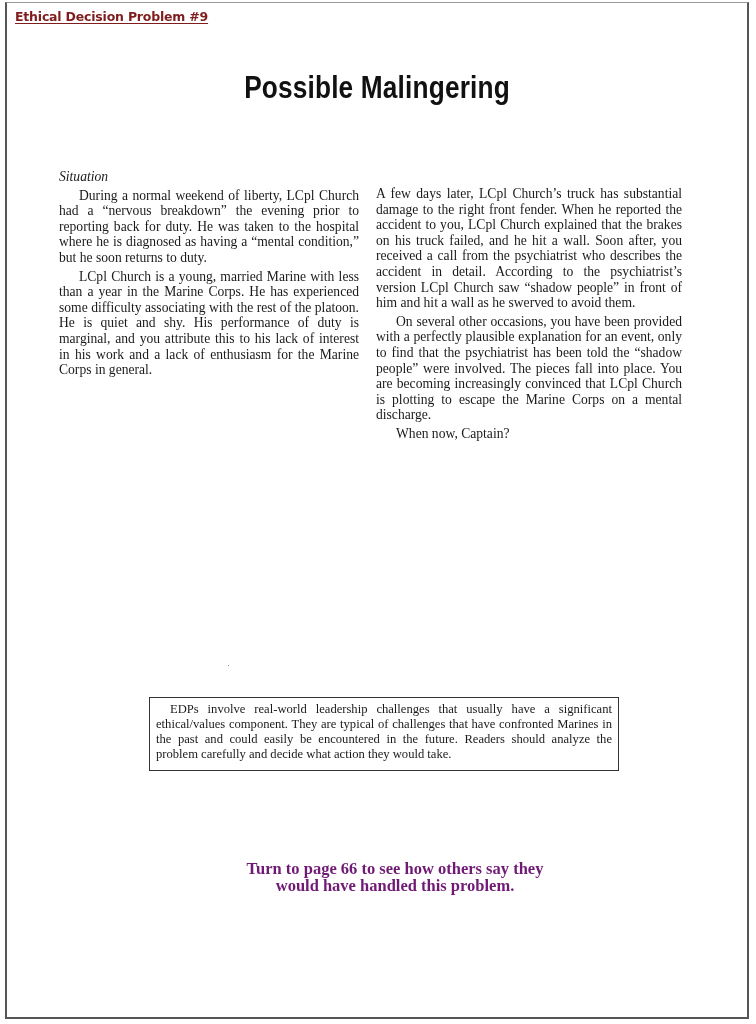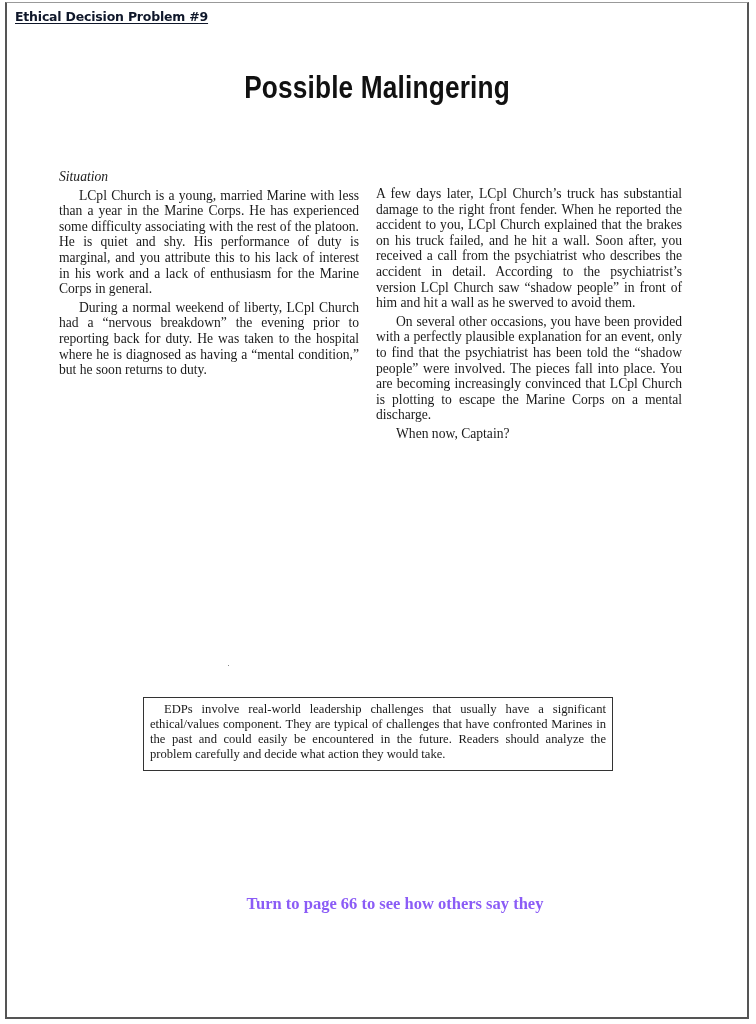--- a/index.html
+++ b/index.html
@@ -6,74 +6,75 @@
   body { width: 756px; height: 1024px; position: relative; overflow: hidden; }
   .page {
     position: absolute; left: 5px; top: 2px; width: 744px; height: 1017px;
     border-left: 2px solid #555; border-right: 2px solid #555;
     border-top: 1px solid #999; border-bottom: 2px solid #555;
     box-sizing: border-box; background: #fff;
   }
   .header-label {
     position: absolute; left: 8px; top: 6px;
     font-family: "DejaVu Sans", sans-serif; font-weight: bold; font-size: 12.5px;
-    color: #0f172a; text-decoration: underline; text-underline-offset: 2px;
+    color: #7f1d1d; text-decoration: underline; text-underline-offset: 2px;
     letter-spacing: -0.2px;
   }
   .title {
     position: absolute; left: 0; right: 0; top: 66px; text-align: center;
     font-family: "Liberation Sans", sans-serif; font-weight: bold; font-size: 32px;
     color: #111; transform: scaleX(0.82); letter-spacing: 0.2px;
   }
   .col {
     position: absolute; top: 166px;
     font-family: "Liberation Serif", serif; font-size: 13.6px; line-height: 15.6px;
     color: #1a1a1a; text-align: justify; hyphens: auto;
   }
   .col.left { left: 56px; width: 306px; }
   .col.right { left: 373px; width: 312px; top: 183px; }
   .col p { margin: 3px; text-indent: 20px; }
   .col p.noindent { text-indent: 0; }
   .section-label { font-style: italic; text-indent: 0 !important; margin: 0; }
   .closing { text-indent: 20px; }
   .edp-box {
-    position: absolute; left: 143px; top: 697px; width: 470px; height: 74px;
+    position: absolute; left: 149px; top: 697px; width: 470px; height: 74px;
     border: 1px solid #333; box-sizing: border-box; padding: 4px 6px 4px 6px;
     font-family: "Liberation Serif", serif; font-size: 12.6px; line-height: 15px;
     color: #1a1a1a; text-align: justify;
   }
   .edp-box p { margin: 0; text-indent: 14px; }
   .footer-note {
-    position: absolute; left: 0; right: 0; top: 895px; text-align: center;
+    position: absolute; left: 0; right: 0; top: 860px; text-align: center;
     font-family: "Liberation Serif", serif; font-weight: bold; font-size: 16.5px;
-    line-height: 17px; color: #8b5cf6; padding-left: 34px;
+    line-height: 17px; color: #701a75; padding-left: 34px;
   }
   .dot { position: absolute; left: 228px; top: 665px; width: 1px; height: 1px; background: #888; }
 </style>
 </head>
 <body>
 
 <div class="page">
   <div class="header-label">Ethical Decision Problem #9</div>
   <div class="title">Possible Malingering</div>
 </div>
 
 <div class="col left">
   <p class="section-label">Situation</p>
+  <p>During a normal weekend of liberty, LCpl Church had a “nervous breakdown” the evening prior to reporting back for duty. He was taken to the hospital where he is diagnosed as having a “mental condition,” but he soon returns to duty.</p>
   <p>LCpl Church is a young, married Marine with less than a year in the Marine Corps. He has experienced some difficulty associating with the rest of the platoon. He is quiet and shy. His performance of duty is marginal, and you attribute this to his lack of interest in his work and a lack of enthusiasm for the Marine Corps in general.</p>
-  <p>During a normal weekend of liberty, LCpl Church had a “nervous breakdown” the evening prior to reporting back for duty. He was taken to the hospital where he is diagnosed as having a “mental condition,” but he soon returns to duty.</p>
 </div>
 
 <div class="col right">
   <p class="noindent">A few days later, LCpl Church’s truck has substantial damage to the right front fender. When he reported the accident to you, LCpl Church explained that the brakes on his truck failed, and he hit a wall. Soon after, you received a call from the psychiatrist who describes the accident in detail. According to the psychiatrist’s version LCpl Church saw “shadow people” in front of him and hit a wall as he swerved to avoid them.</p>
   <p>On several other occasions, you have been provided with a perfectly plausible explanation for an event, only to find that the psychiatrist has been told the “shadow people” were involved. The pieces fall into place. You are becoming increasingly convinced that LCpl Church is plotting to escape the Marine Corps on a mental discharge.</p>
   <p class="closing">When now, Captain?</p>
 </div>
 
 <div class="dot"></div>
 
 <div class="edp-box">
   <p>EDPs involve real-world leadership challenges that usually have a significant ethical/values component. They are typical of challenges that have confronted Marines in the past and could easily be encountered in the future. Readers should analyze the problem carefully and decide what action they would take.</p>
 </div>
 
 <div class="footer-note">
   <div>Turn to page 66 to see how others say they</div>
+  <div>would have handled this problem.</div>
 </div>
 
 </body></html>

